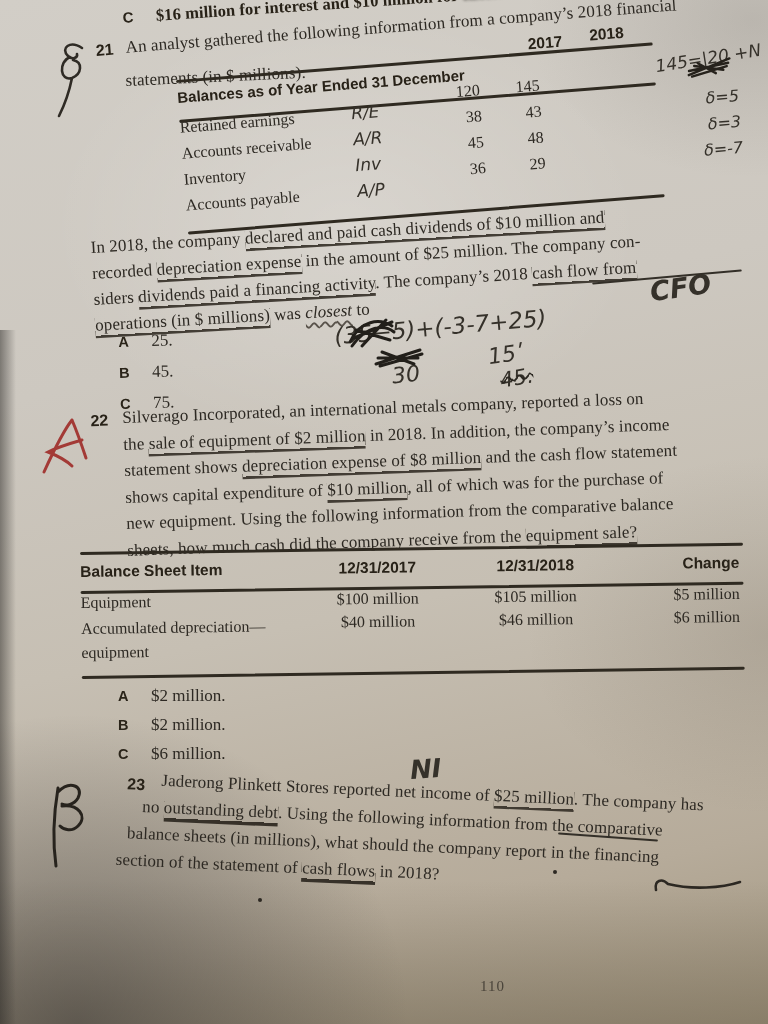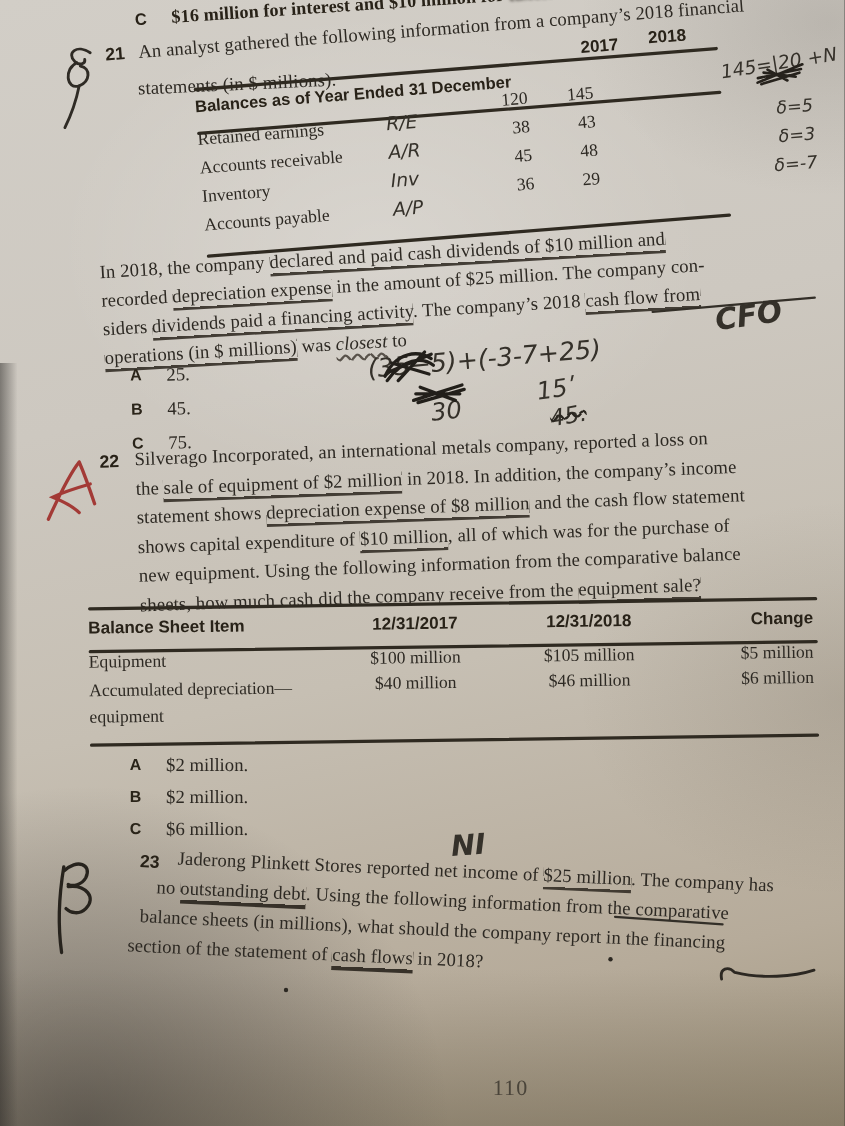--- a/index.html
+++ b/index.html
@@ -225,14 +225,14 @@
 
   <div class="abs" style="left:652px;top:874px;">
     <svg width="92" height="22" viewBox="0 0 92 22">
         <path d="M4 16 C2 6 10 4 16 10 C40 16 70 14 88 8" fill="none" stroke="#2c2822" stroke-width="2.6" stroke-linecap="round"></path>
       </svg>
   </div>
 
   <div class="abs" style="left:258px;top:898px;width:4px;height:4px;background:#2c2822;border-radius:50%;"></div>
   <div class="abs" style="left:553px;top:870px;width:4px;height:4px;background:#2c2822;border-radius:50%;"></div>
 
-  <div class="abs" style="left:448px;top:978px;font-size:20px;letter-spacing:1px;color:#4a443a;">110</div>
+  <div class="abs" style="left:480px;top:978px;font-size:15px;letter-spacing:1px;color:#4a443a;">110</div>
 </div>
 
 </body></html>

